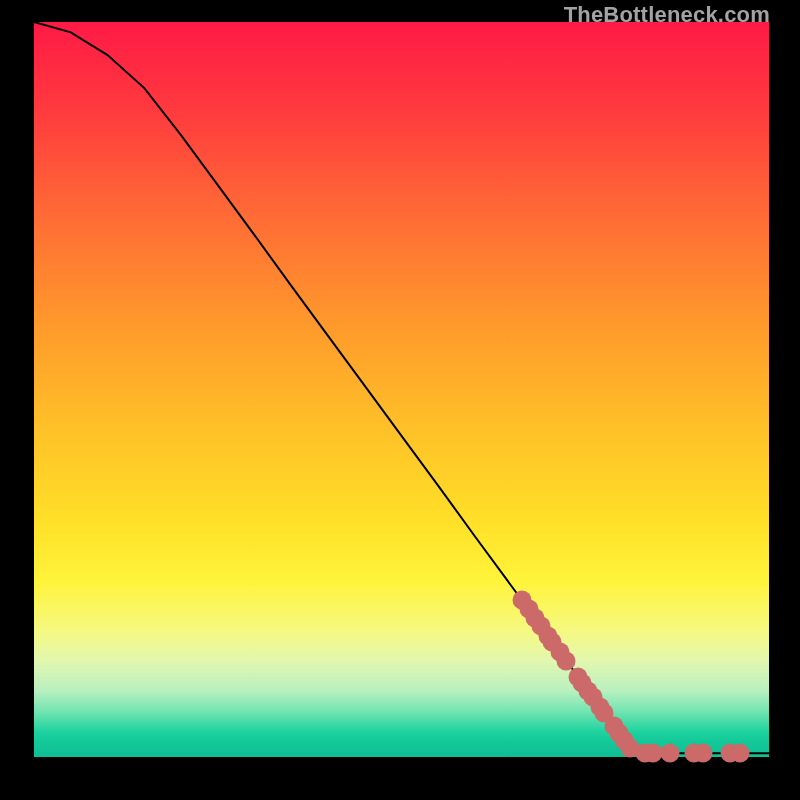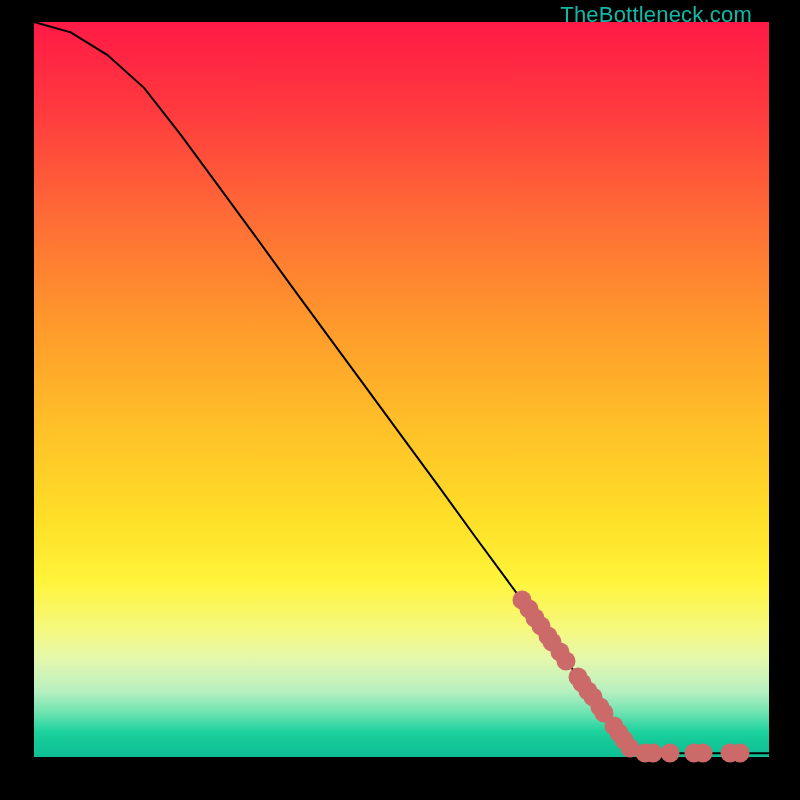--- a/index.html
+++ b/index.html
@@ -38,24 +38,24 @@
       #b8f0c0 91%,
       #6de3b0 94%,
       #1fd39f 96.5%,
       #13c898 98%,
       #0fbe94 100%
     );
   }
   .watermark {
     position: absolute;
     top: 2px;
-    right: 48px;
-    color: #14b8a6;
+    right: 30px;
+    color: #a3a3a3;
     font-size: 22px;
-    font-weight: 400;
+    font-weight: 700;
     letter-spacing: 0.2px;
   }
   svg.curve {
     position: absolute;
     left: 0;
     top: 0;
     width: 735px;
     height: 735px;
     overflow: visible;
   }

